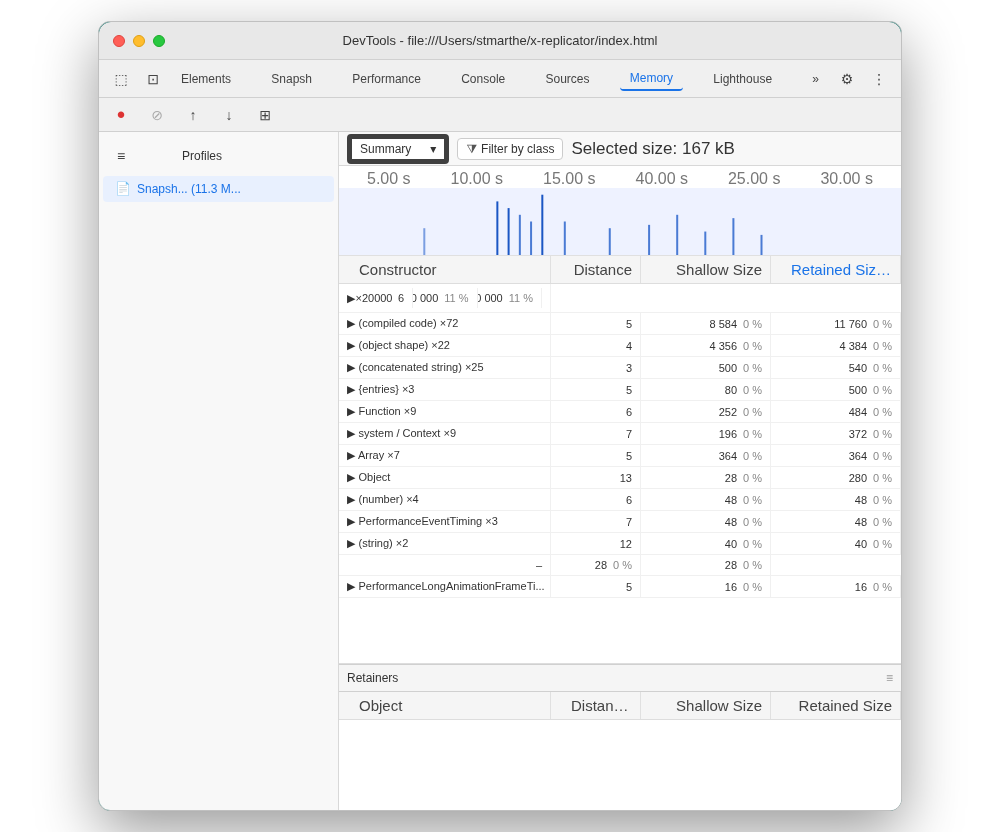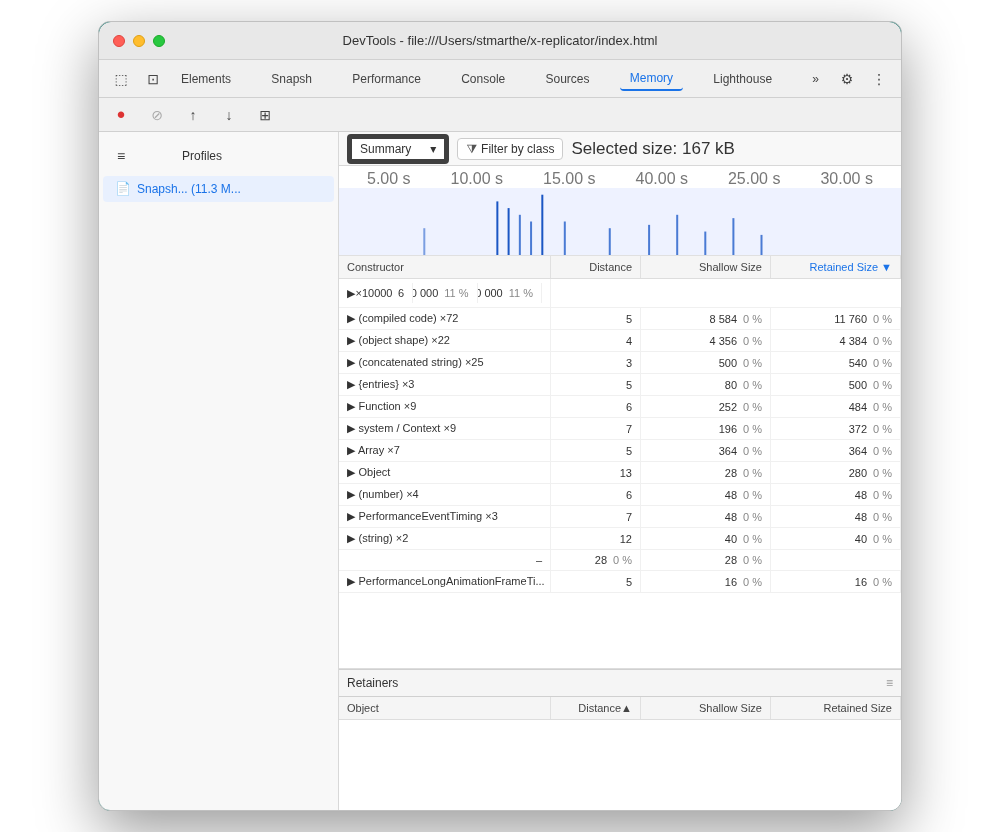--- a/index.html
+++ b/index.html
@@ -235,27 +235,28 @@
       display: grid;
       grid-template-columns: 1fr 90px 130px 130px;
       background: #f5f5f5;
       border-bottom: 1px solid #ddd;
       position: sticky;
       top: 0;
       z-index: 2;
     }
     .th {
       padding: 5px 8px;
-      font-size: 11px;
+      font-size: 15px;
       font-weight: 500;
       color: #444;
       border-right: 1px solid #e0e0e0;
       white-space: nowrap;
       overflow: hidden;
       text-overflow: ellipsis;
+      margin-left: 12px;
     }
     .th.right { text-align: right; }
     .th.sorted {
       color: #1a73e8;
     }
     .table-row {
       display: grid;
       grid-template-columns: 1fr 90px 130px 130px;
       border-bottom: 1px solid #f0f0f0;
     }
@@ -414,21 +415,21 @@
       <div class="data-table">
         <div class="table-header">
           <div class="th">Constructor</div>
           <div class="th right">Distance</div>
           <div class="th right">Shallow Size</div>
           <div class="th right sorted">Retained Size ▼</div>
         </div>
 
         <div id="table-rows-container">
             <div class="table-row">
-    <div class="td">▶  <div>  ×10000</div>
+    <div class="td">▶  <div>  ×20000</div>
     <div class="td right">6</div>
     <div class="td right">1 200 000 <span class="pct">11 %</span></div>
     <div class="td right">1 200 000 <span class="pct">11 %</span></div>
   </div>
             </div>
             <div class="table-row">
     <div class="td">▶  (compiled code)  ×72</div>
     <div class="td right">5</div>
     <div class="td right">8 584 <span class="pct">0 %</span></div>
     <div class="td right">11 760 <span class="pct">0 %</span></div>

